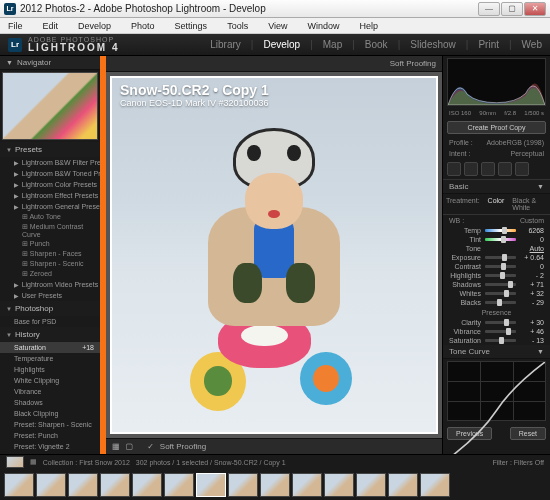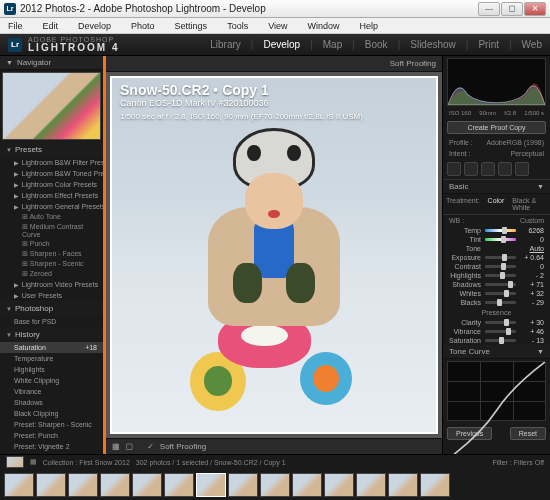--- a/index.html
+++ b/index.html
@@ -14,21 +14,21 @@
 .menubar span{font-size:9px;color:#222}
 .header{height:22px;background:linear-gradient(#2a2a2a,#1a1a1a);display:flex;align-items:center;padding:0 8px;border-bottom:1px solid #000}
 .logo{width:14px;height:14px;background:#0a3d5c;border-radius:2px;margin-right:6px;display:flex;align-items:center;justify-content:center;color:#fff;font-size:8px;font-weight:bold}
 .brand{font-size:7px;color:#888;letter-spacing:1px}
 .brand b{font-size:10px;color:#ddd;letter-spacing:2px;display:block;line-height:10px}
 .modules{margin-left:auto;display:flex;gap:10px;font-size:10px}
 .modules span{color:#888;cursor:pointer}
 .modules .active{color:#fff;font-weight:500}
 .modules .sep{color:#444}
 .main{display:flex;height:398px}
-.left{width:106px;background:#1a1a1a;border-right:3px solid #f97316;overflow:hidden}
+.left{width:106px;background:#1a1a1a;border-right:6px solid #f97316;overflow:hidden}
 .right{width:108px;background:#1a1a1a;border-left:1px solid #000;overflow:hidden}
 .center{flex:1;background:#4a4a4a;position:relative;display:flex;flex-direction:column}
 .panel-hdr{height:14px;background:#222;display:flex;align-items:center;padding:0 6px;font-size:8px;color:#aaa;border-bottom:1px solid #111}
 .panel-hdr.sub{background:#1d1d1d;font-size:8px}
 .panel-hdr .arrow{margin-left:auto;font-size:7px}
 .panel-hdr .larrow{margin-right:4px;font-size:7px}
 .nav-preview{height:68px;background:#2a2a2a;margin:2px;border:1px solid #444;position:relative;background:linear-gradient(135deg,#c9d5e0 40%,#d4b896 42%,#d4b896 58%,#5a8c3e 60%,#e8517a 75%,#f0c850 90%)}
 .section-hdr{padding:3px 6px;color:#bbb;display:flex;align-items:center;font-size:8px;background:#1c1c1c}
 .section-hdr .tri{font-size:6px;margin-right:3px;color:#888}
 .preset{padding:2px 6px 2px 14px;font-size:7px;color:#999;cursor:pointer;white-space:nowrap;overflow:hidden}
@@ -218,21 +218,20 @@
           </div>
           <div class="jacket"></div>
           <div class="mitten-l"></div>
           <div class="mitten-r"></div>
           <div class="hat"></div>
           <div class="face"></div>
         </div>
         <div class="photo-overlay">
           <div class="t1">Snow-50.CR2 • Copy 1</div>
           <div class="t2">Canon EOS-1D Mark IV #320100036</div>
-          <div class="t3">1/500 sec at f / 2.8, ISO 160, 90 mm (EF70-200mm f/2.8L IS II USM)</div>
         </div>
       </div>
     </div>
     <div class="btmbar">
       <span>▦</span>
       <span>▢</span>
       <span style="margin-left:8px">✓</span>
       <span>Soft Proofing</span>
     </div>
   </div>

